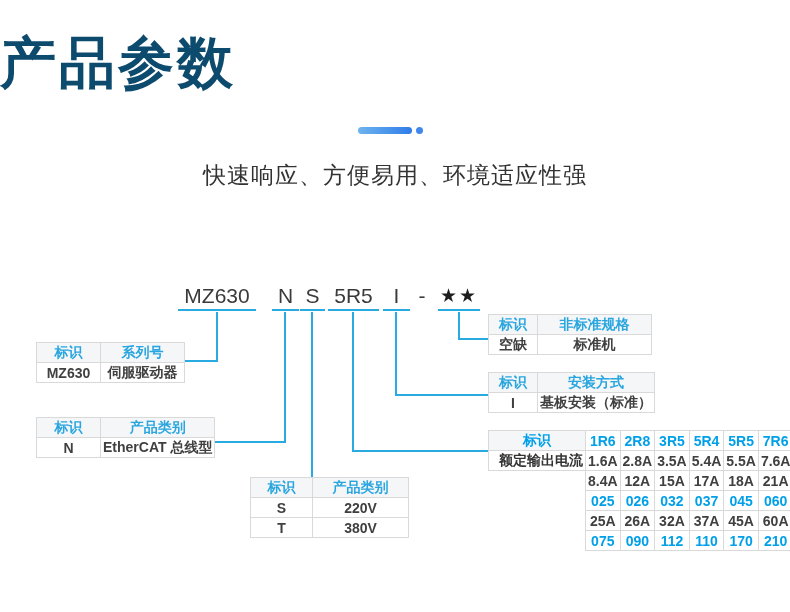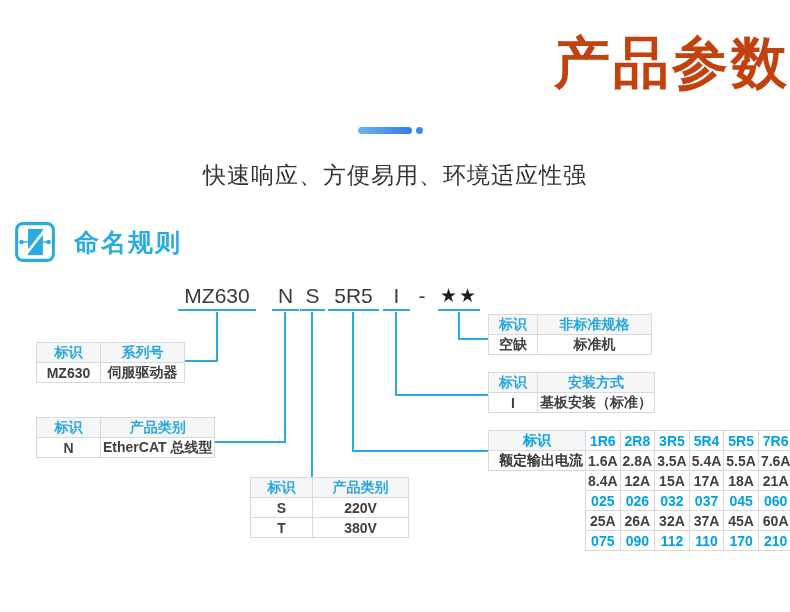--- a/index.html
+++ b/index.html
@@ -1,20 +1,20 @@
 <!DOCTYPE html>
 <html><head>
 <meta charset="utf-8">
 <style>
   * { margin:0; padding:0; box-sizing:border-box; }
   body { font-family:"Liberation Sans","DejaVu Sans",sans-serif; background:#fff; }
   .page { position:relative; width:790px; height:612px; background:#fff; overflow:hidden; }
 
-  .title { position:absolute; top:26px; left:0; width:100%; text-align:right;
-           font-size:56px; font-weight:900; color:#c2410c; letter-spacing:3px; }
+  .title { position:absolute; top:26px; left:0; width:100%; text-align:left;
+           font-size:56px; font-weight:900; color:#0c4a6e; letter-spacing:3px; }
   .divider-bar { position:absolute; top:127px; left:358px; width:54px; height:7px;
                  border-radius:4px; background:linear-gradient(90deg,#6db4ef,#2f7ce9); }
   .divider-dot { position:absolute; top:127px; left:416px; width:7px; height:7px;
                  border-radius:50%; background:#3f87ee; }
   .subtitle { position:absolute; top:160px; left:0; width:100%; text-align:center;
               font-size:23px; color:#333; letter-spacing:1px; }
 
   .section-head { position:absolute; top:221px; left:14px; display:flex; align-items:center; gap:18px; }
   .section-icon { width:42px; height:42px; display:block; }
   .section-title { font-size:25px; font-weight:bold; color:#29abe2; letter-spacing:2px; }
@@ -71,32 +71,20 @@
 </head>
 <body>
 
 <div class="page">
 
   <div class="title">产品参数</div>
   <div class="divider-bar"></div>
   <div class="divider-dot"></div>
   <div class="subtitle">快速响应、方便易用、环境适应性强</div>
 
-  <div class="section-head">
-    <svg class="section-icon" viewBox="0 0 48 48">
-      <rect x="3" y="3" width="42" height="42" rx="7" fill="none" stroke="#29abe2" stroke-width="3.5"></rect>
-      <rect x="16" y="9" width="17" height="30" fill="#29abe2"></rect>
-      <line x1="12" y1="40" x2="37" y2="8" stroke="#ffffff" stroke-width="3"></line>
-      <line x1="9" y1="24" x2="16" y2="24" stroke="#29abe2" stroke-width="1.6"></line>
-      <line x1="33" y1="24" x2="39" y2="24" stroke="#29abe2" stroke-width="1.6"></line>
-      <circle cx="8.5" cy="24" r="2.6" fill="#29abe2"></circle>
-      <circle cx="39.5" cy="24" r="2.6" fill="#29abe2"></circle>
-    </svg>
-    <div class="section-title">命名规则</div>
-  </div>
 
   <div class="seg seg-1 u">MZ630</div>
   <div class="seg seg-2 u">N</div>
   <div class="seg seg-3 u">S</div>
   <div class="seg seg-4 u">5R5</div>
   <div class="seg seg-5 u">I</div>
   <div class="seg seg-6">-</div>
   <div class="seg seg-7 u">★★</div>
 
   <div class="line v l-mz-v"></div>

